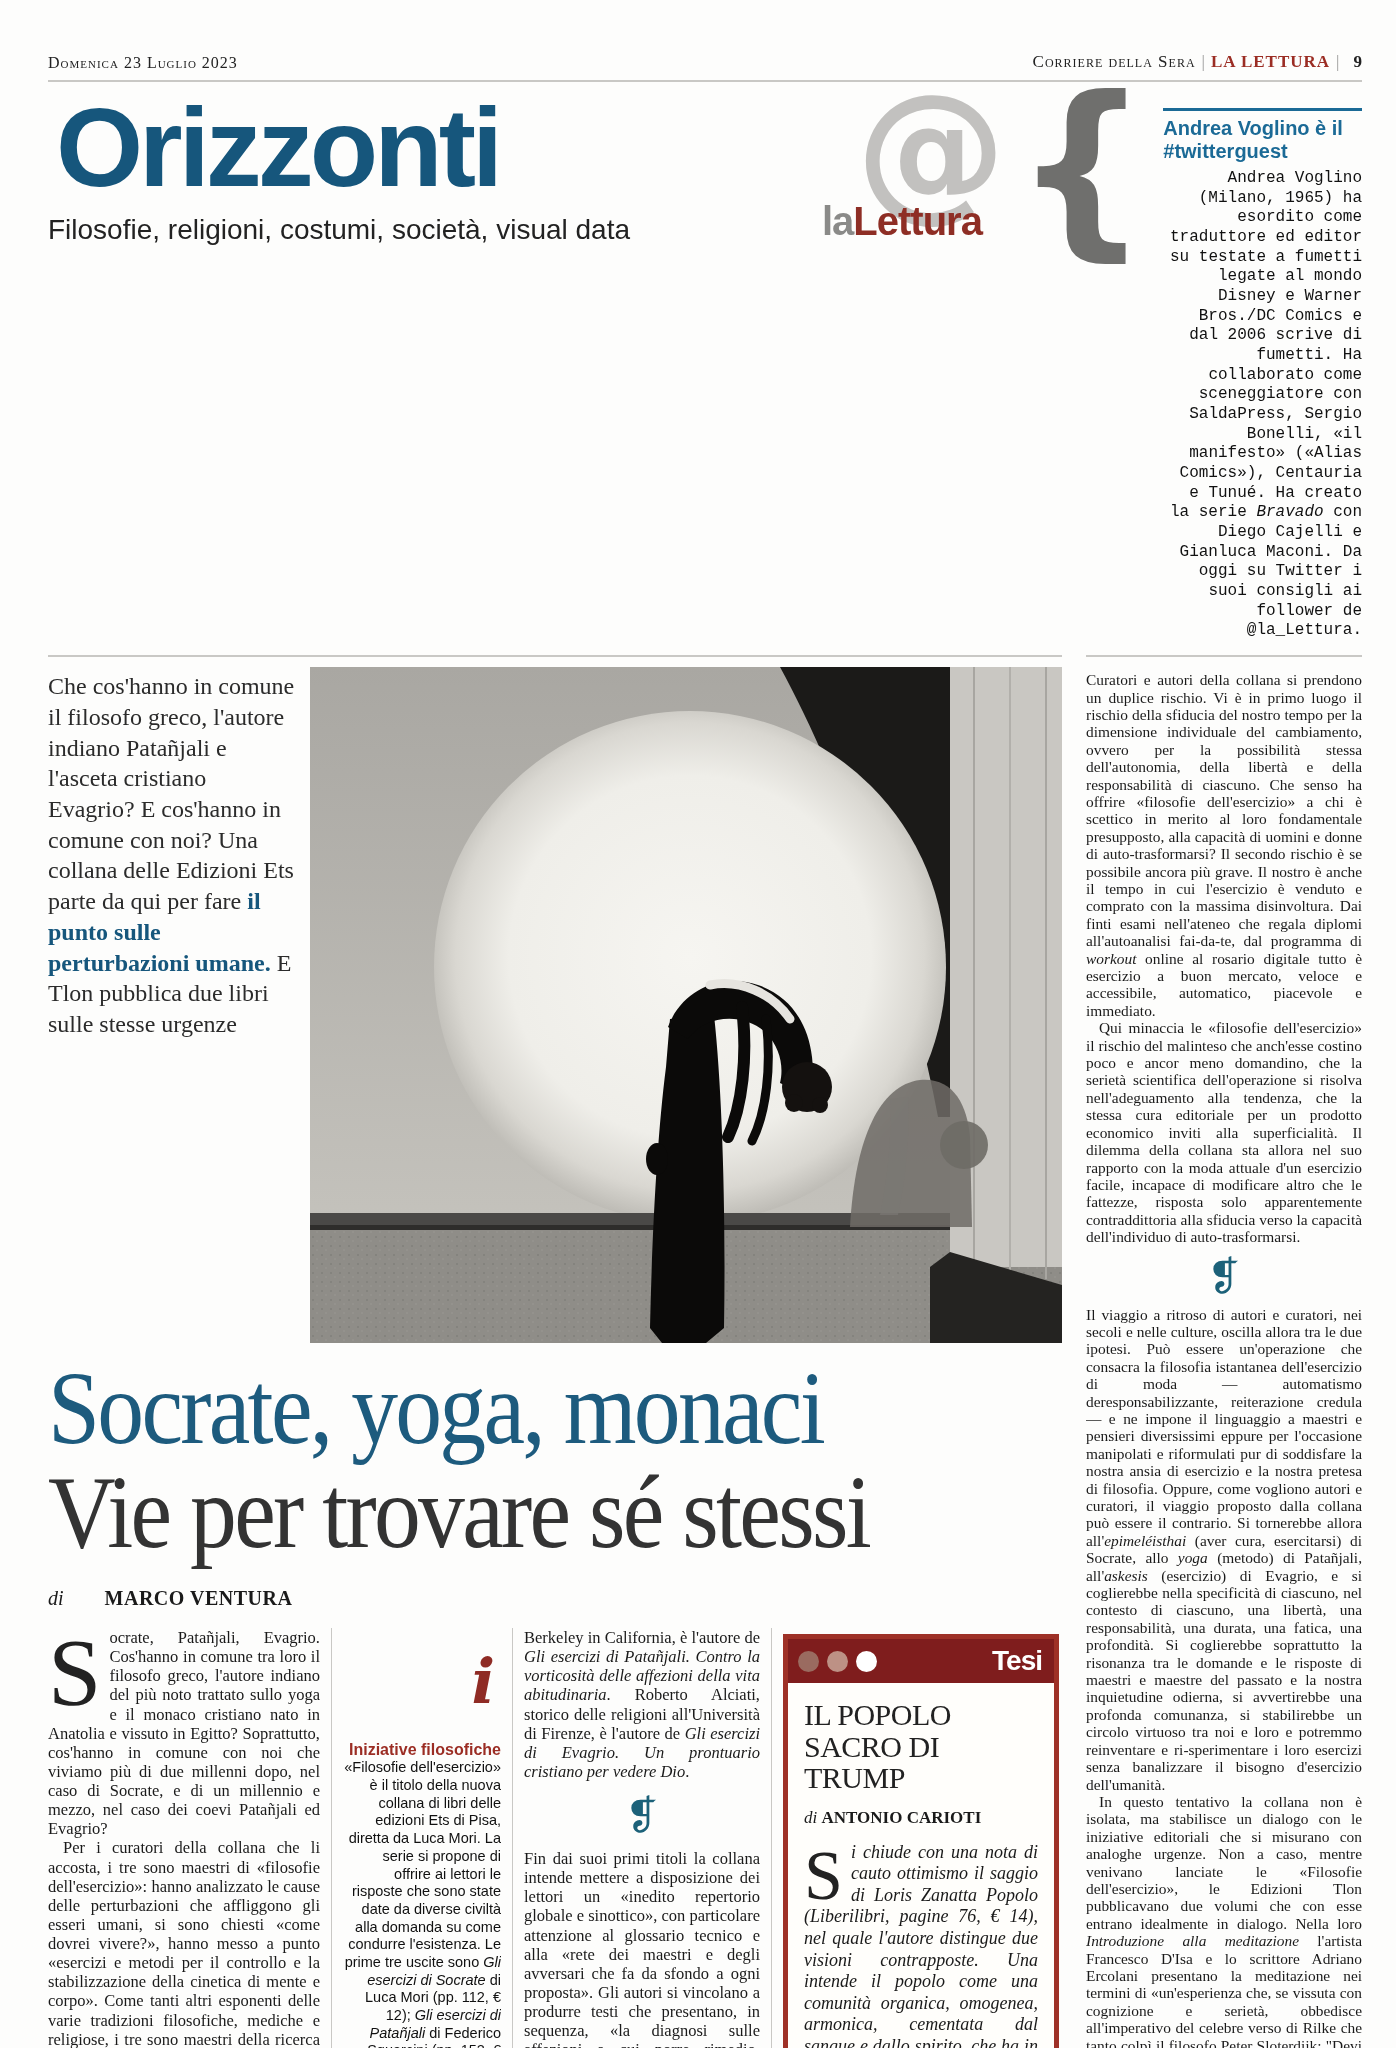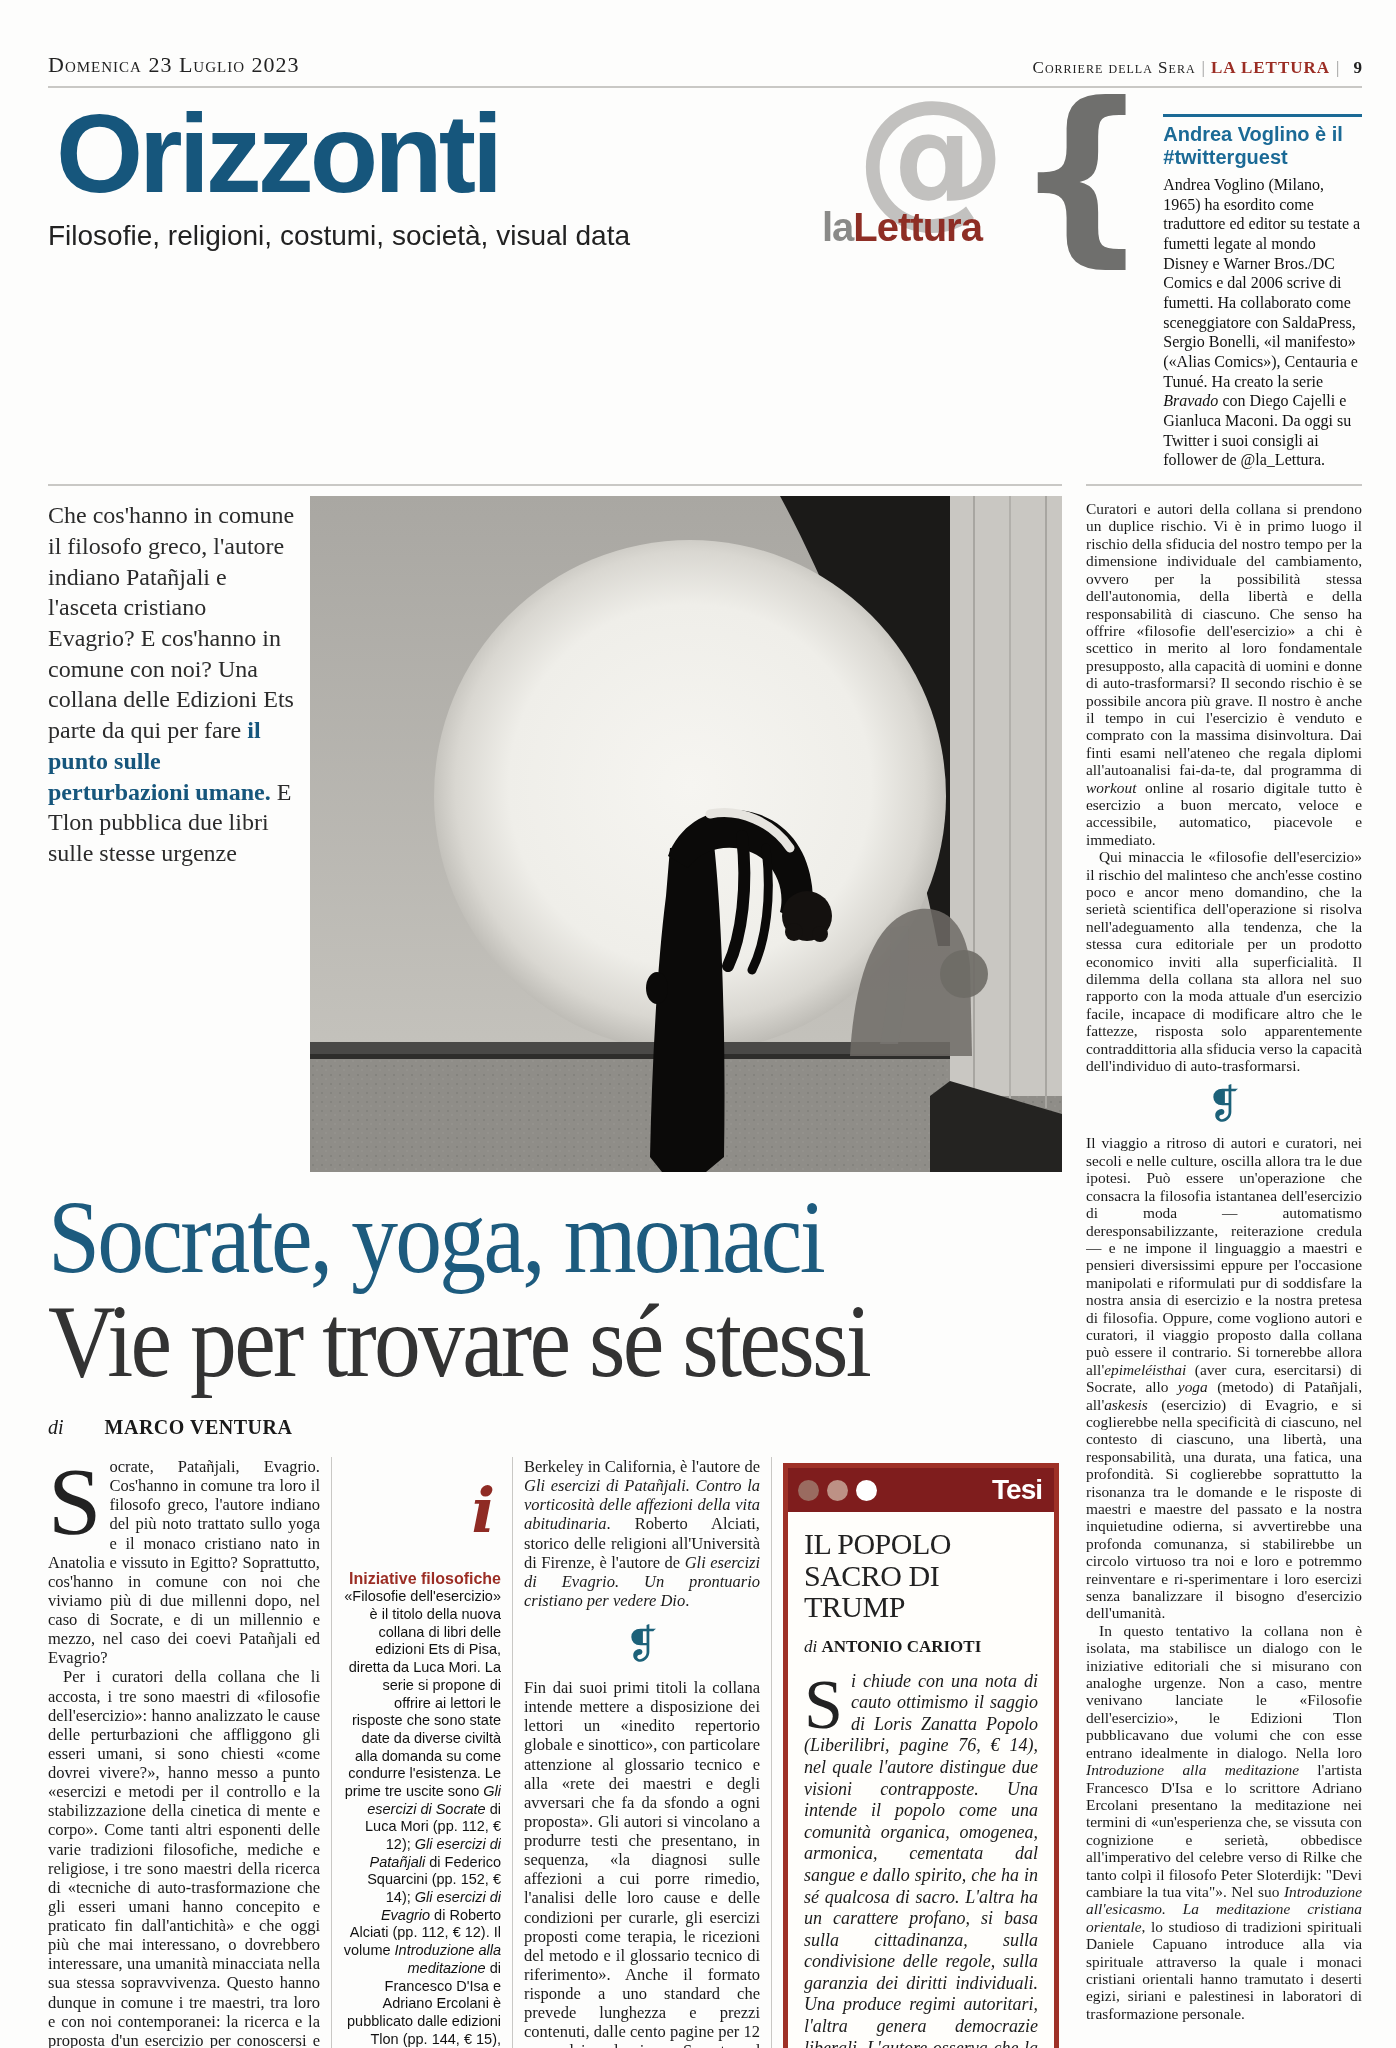--- a/index.html
+++ b/index.html
@@ -2,21 +2,21 @@
 <html lang="it"><head>
 <meta charset="utf-8">
 <style>
   html,body{margin:0;padding:0;background:#e9e9e9;}
   .sheet{position:relative;width:1396px;height:2048px;background:#fdfdfc;margin:0 auto;
          font-family:"Liberation Serif",serif;color:#1a1a1a;overflow:hidden;box-sizing:border-box;
          padding:0 34px 0 48px;}
   
   .topbar{display:flex;justify-content:space-between;align-items:flex-end;padding-top:52px;
           border-bottom:2px solid #c9c8c5;padding-bottom:8px;}
-  .date{font-variant:small-caps;letter-spacing:1px;font-size:22px;color:#222;}
+  .date{font-variant:small-caps;letter-spacing:1px;font-size:16px;color:#222;}
   .folio{font-size:17px;}
   .folio .paper{font-variant:small-caps;letter-spacing:1px;color:#222;}
   .folio .sep{color:#999;padding:0 6px;}
   .folio .section{font-variant:small-caps;letter-spacing:1px;color:#9b2d24;font-weight:bold;}
   .folio .pageno{font-weight:bold;color:#222;padding-left:8px;}
   
   .header{display:flex;justify-content:space-between;align-items:flex-start;}
   .header-left{padding-top:2px;}
   .orizzonti{font-family:"Liberation Sans",sans-serif;font-weight:bold;font-size:112px;line-height:1;
              color:#16567c;letter-spacing:-4px;margin:8px;}
@@ -27,21 +27,21 @@
               font-size:150px;color:#c2c1bf;font-weight:bold;line-height:1;}
   .lalogo .wordmark{position:absolute;left:0;bottom:28px;font-family:"Liberation Sans",sans-serif;
               font-weight:bold;font-size:40px;letter-spacing:-1px;}
   .lalogo .la{color:#8a8a88;}
   .lalogo .lettura{color:#8e2e25;}
   .brace{font-family:"DejaVu Sans",sans-serif;font-size:190px;line-height:.9;color:#6f6f6d;
          flex:none;margin:-10px 14px 0 2px;font-weight:bold;}
   .twitterguest{width:300px;padding-top:16px;}
   .tg-title{font-family:"Liberation Sans",sans-serif;font-weight:bold;font-size:20px;color:#1b6a96;
             border-top:3px solid #1b6a96;padding-top:6px;margin-bottom:6px;}
-  .tg-body{font-family:Liberation Serif, serif;font-size:16px;line-height:1.23;color:#111;}
+  .tg-body{font-family:Liberation Mono, monospace;font-size:16px;line-height:1.23;color:#111;text-align:right;}
   
   .content{display:flex;margin-top:14px;}
   .left-main{width:1014px;flex:none;}
   .rail{width:276px;flex:none;margin-left:24px;border-top:2px solid #c9c8c5;padding-top:14px;
         display:flex;flex-direction:column;height:1702px;overflow:hidden;}
   .top-zone{display:flex;border-top:2px solid #c9c8c5;padding-top:10px;}
   .intro{width:248px;flex:none;font-size:24px;line-height:1.28;color:#2b2b2b;padding-top:4px;
          overflow:hidden;height:676px;}
   .intro .hl{color:#16567c;font-weight:bold;}
   .photo{width:752px;height:676px;flex:none;margin-left:14px;background:#b9b7b2;}

